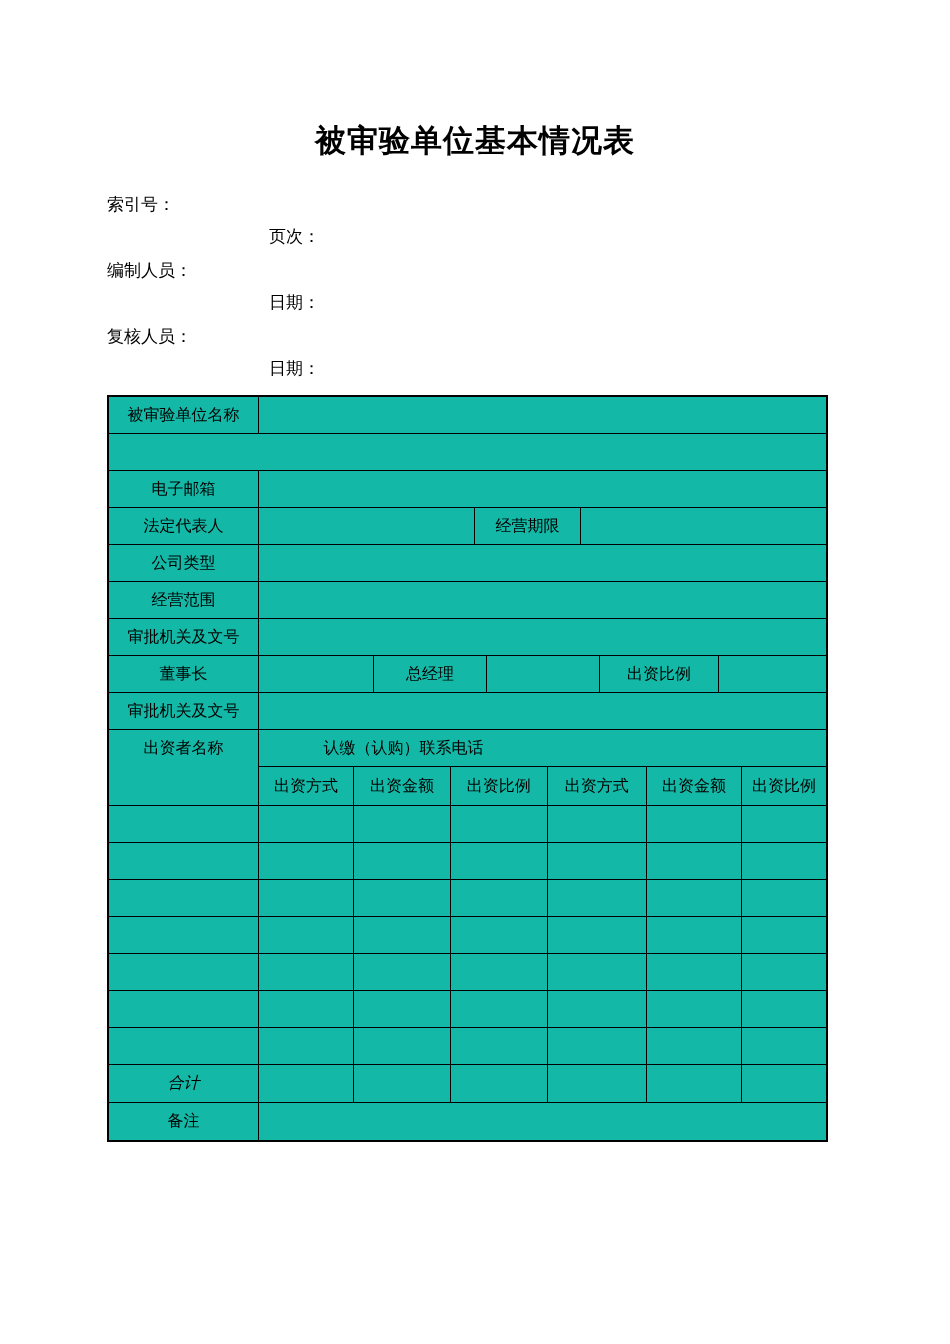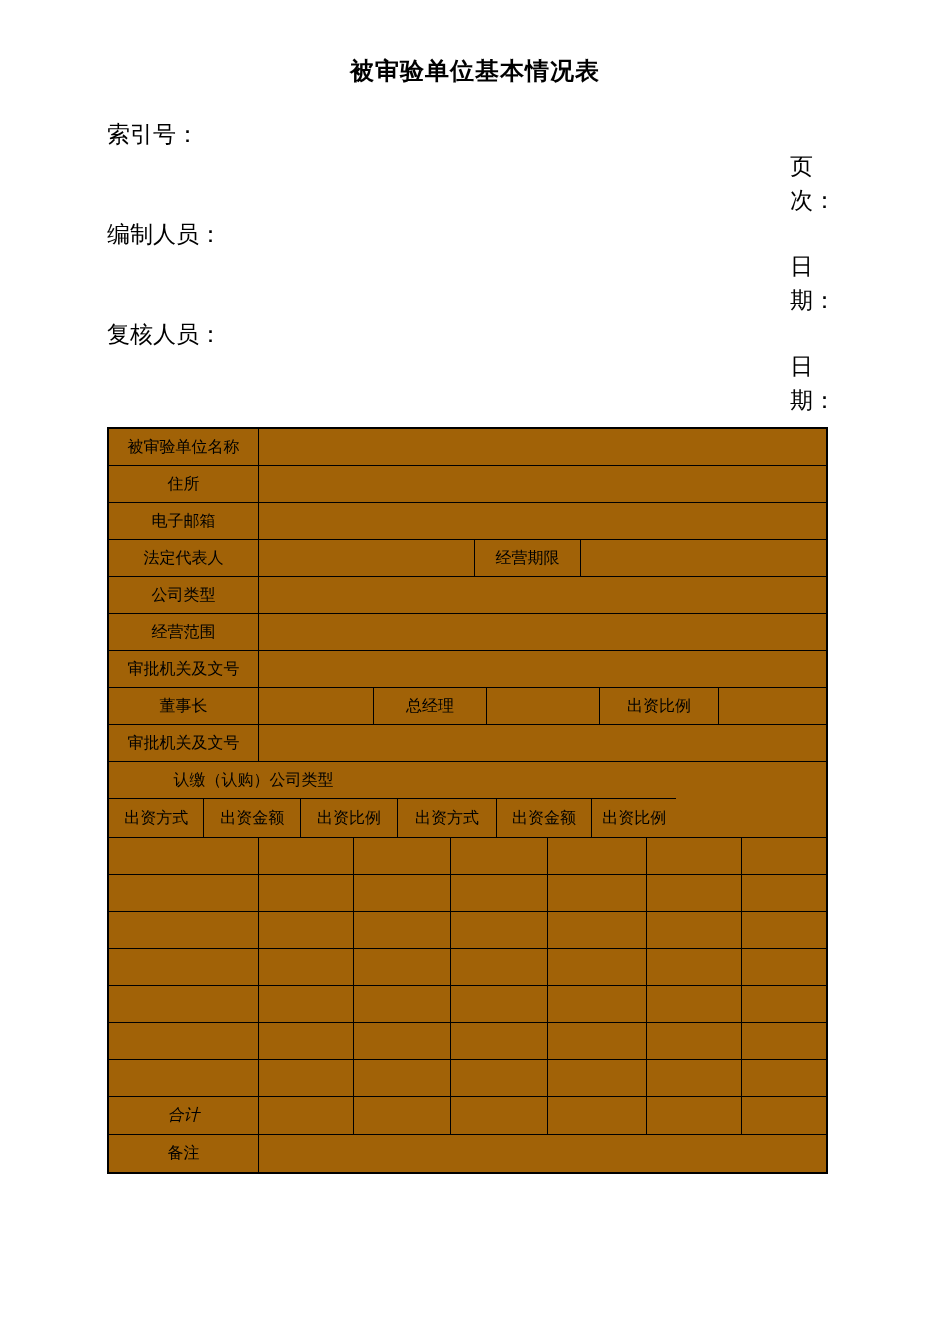--- a/index.html
+++ b/index.html
@@ -7,43 +7,43 @@
   body {
     width: 950px; height: 1344px;
     font-family: "Liberation Serif", "DejaVu Serif", serif;
     color: #000000;
     position: relative;
     overflow: hidden;
   }
   .page { width: 950px; height: 1344px; background: #ffffff; }
 
   .doc-title {
-    margin-top: 48px;
+    margin-top: 118px;
     text-align: center;
-    font-size: 24px;
+    font-size: 31px;
     font-weight: bold;
     letter-spacing: 1px;
     line-height: 46px;
   }
 
   .meta { margin: 24px 0 0 107px; width: 738px; }
   .meta-line {
     display: flex;
-    justify-content: space-between;
+    justify-content: flex-start;
     line-height: 34px;
-    font-size: 23px;
+    font-size: 17px;
   }
   .meta-a { width: 162px; text-align: left; }
   .meta-b { width: 55px;  text-align: left; margin-top: 32px; }
 
   .tbl {
     margin: 9px 0 0 107px;
     width: 721px;
     border: 2px solid #000000;
-    background: #a16207;
+    background: #14b8a6;
   }
   .r { display: flex; height: 37px; border-bottom: 1px solid #000000; }
   .tbl > .r:last-child { border-bottom: none; font-family: Liberation Mono, monospace; }
   .c {
     border-right: 1px solid #000000;
     display: flex; align-items: center; justify-content: center;
     font-size: 16px;
     text-align: center;
     overflow: hidden;
     white-space: nowrap;
@@ -104,21 +104,20 @@
   </div>
 
   <div class="tbl">
 
     <div class="r">
       <div class="c w-label">被审验单位名称</div>
       <div class="c w-rest"></div>
     </div>
 
     <div class="r">
-      <div class="c w-label">住所</div>
       <div class="c w-rest"></div>
     </div>
 
 
     <div class="r">
       <div class="c w-label">电子邮箱</div>
       <div class="c w-rest"></div>
     </div>
 
     <div class="r">
@@ -151,23 +150,24 @@
       <div class="c w-r9d">出资比例</div>
       <div class="c w-r9e"></div>
     </div>
 
     <div class="r">
       <div class="c w-label">审批机关及文号</div>
       <div class="c w-rest"></div>
     </div>
 
     <div class="r r-investor">
+      <div class="inv-label">出资者名称</div>
       <div class="inv-right">
         <div class="subrow">
-          <div class="c g1">认缴（认购）公司类型</div>
+          <div class="c g1">认缴（认购）联系电话</div>
         </div>
         <div class="subrow">
           <div class="c s1">出资方式</div>
           <div class="c s2">出资金额</div>
           <div class="c s3">出资比例</div>
           <div class="c s4">出资方式</div>
           <div class="c s5">出资金额</div>
           <div class="c s6">出资比例</div>
         </div>
       </div>

